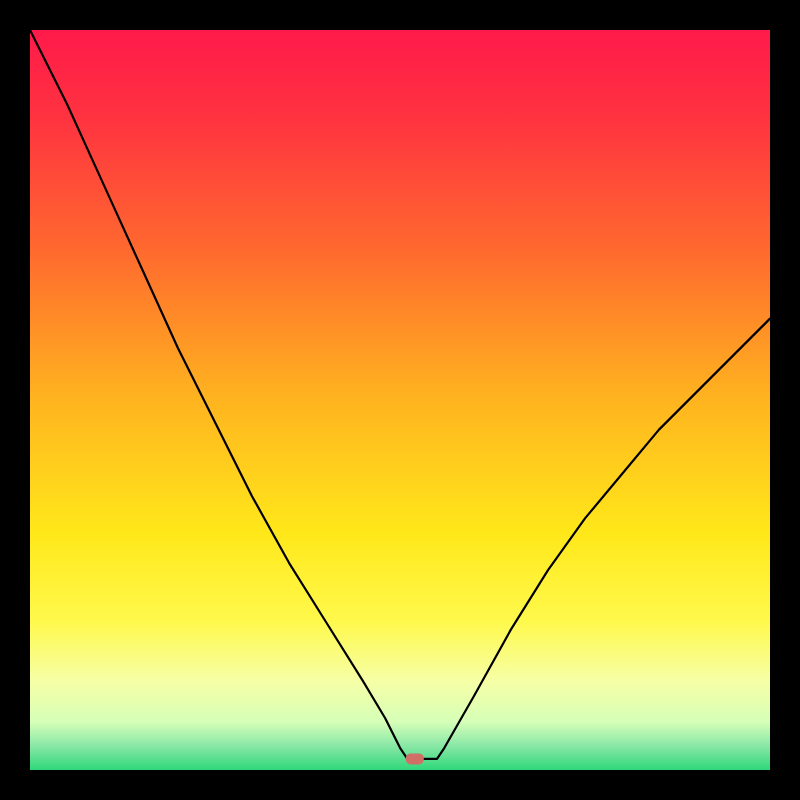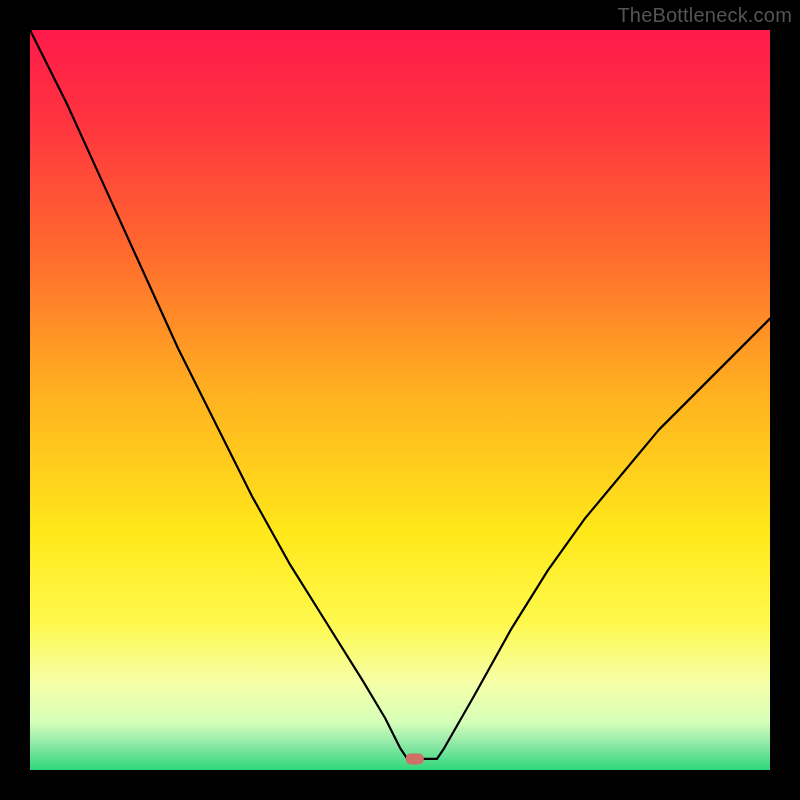--- a/index.html
+++ b/index.html
@@ -48,14 +48,13 @@
 
     <rect id="outer-frame" x="0" y="0" width="800" height="800" fill="#000"></rect>
 
     <rect id="plot-area" fill="url(#heat)" x="30" y="30" width="740" height="740"></rect>
 
     <path id="curve" fill="none" stroke="#000" stroke-width="2.2" stroke-linejoin="round" stroke-linecap="round" d="M30.0 30.0 L67.0 104.0 L104.0 185.4 L141.0 266.8 L178.0 348.2 L215.0 422.2 L252.0 496.2 L289.0 562.8 L326.0 622.0 L363.0 681.2 L385.2 718.2 L400.0 747.8 L407.4 758.9 L422.2 758.9 L437.0 758.9 L444.4 747.8 L474.0 696.0 L511.0 629.4 L548.0 570.2 L585.0 518.4 L622.0 474.0 L659.0 429.6 L696.0 392.6 L733.0 355.6 L770.0 318.6"></path>
 
     <rect id="marker" rx="5" ry="5" width="18" height="11" fill="#cf6f66" x="405.8" y="753.4"></rect>
   </svg>
 
-  <div class="watermark">TheBottleneck.com</div>
 </div>
 
 </body></html>

